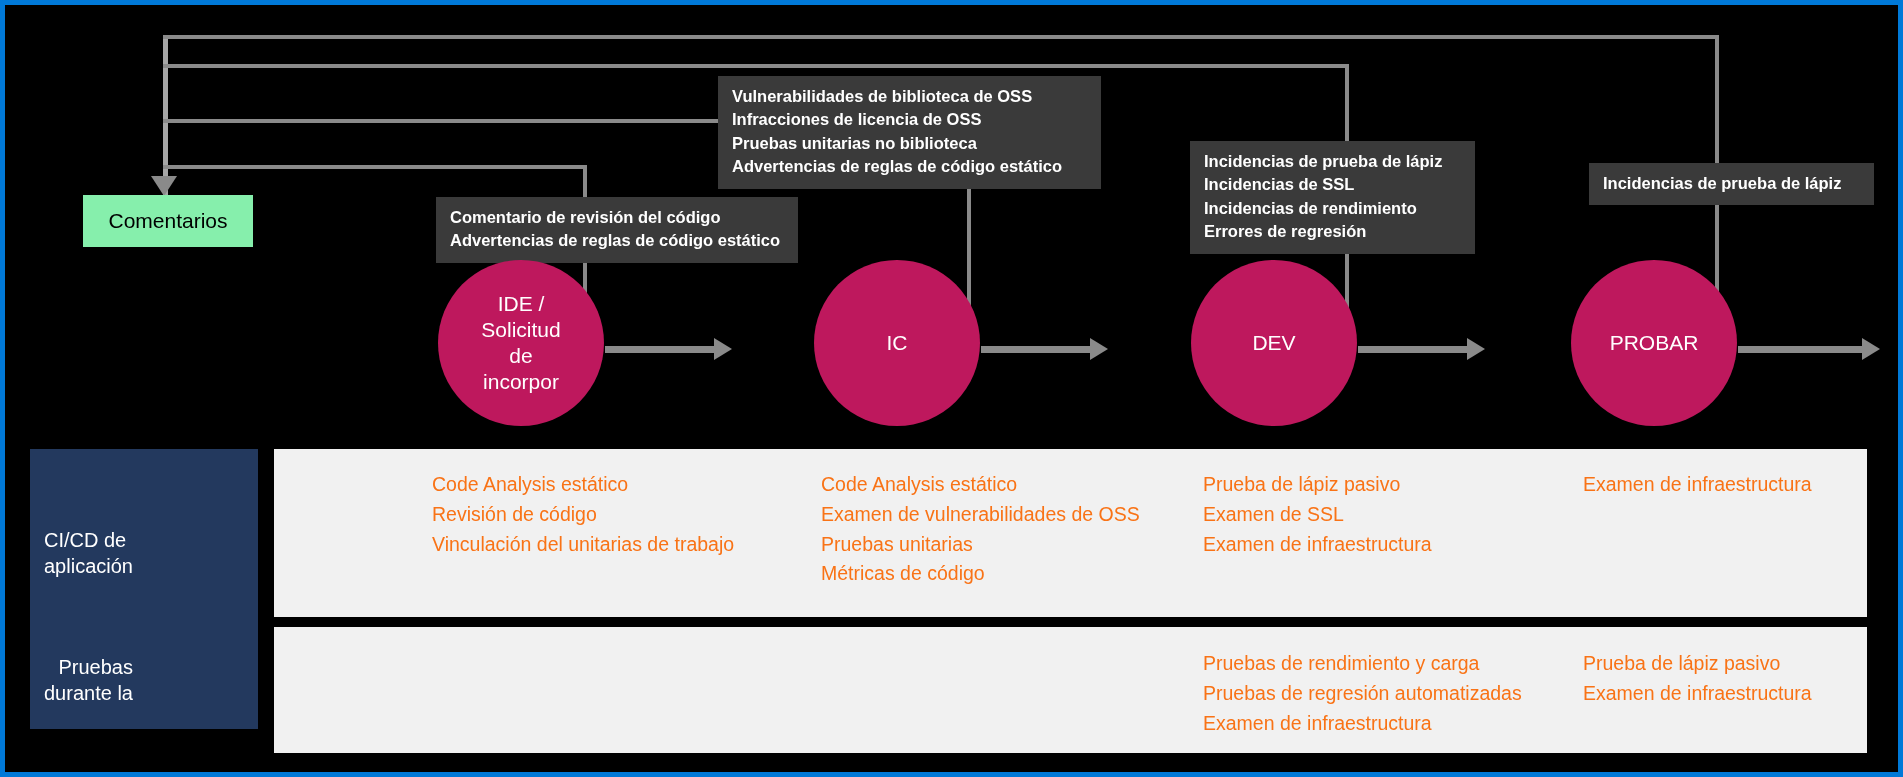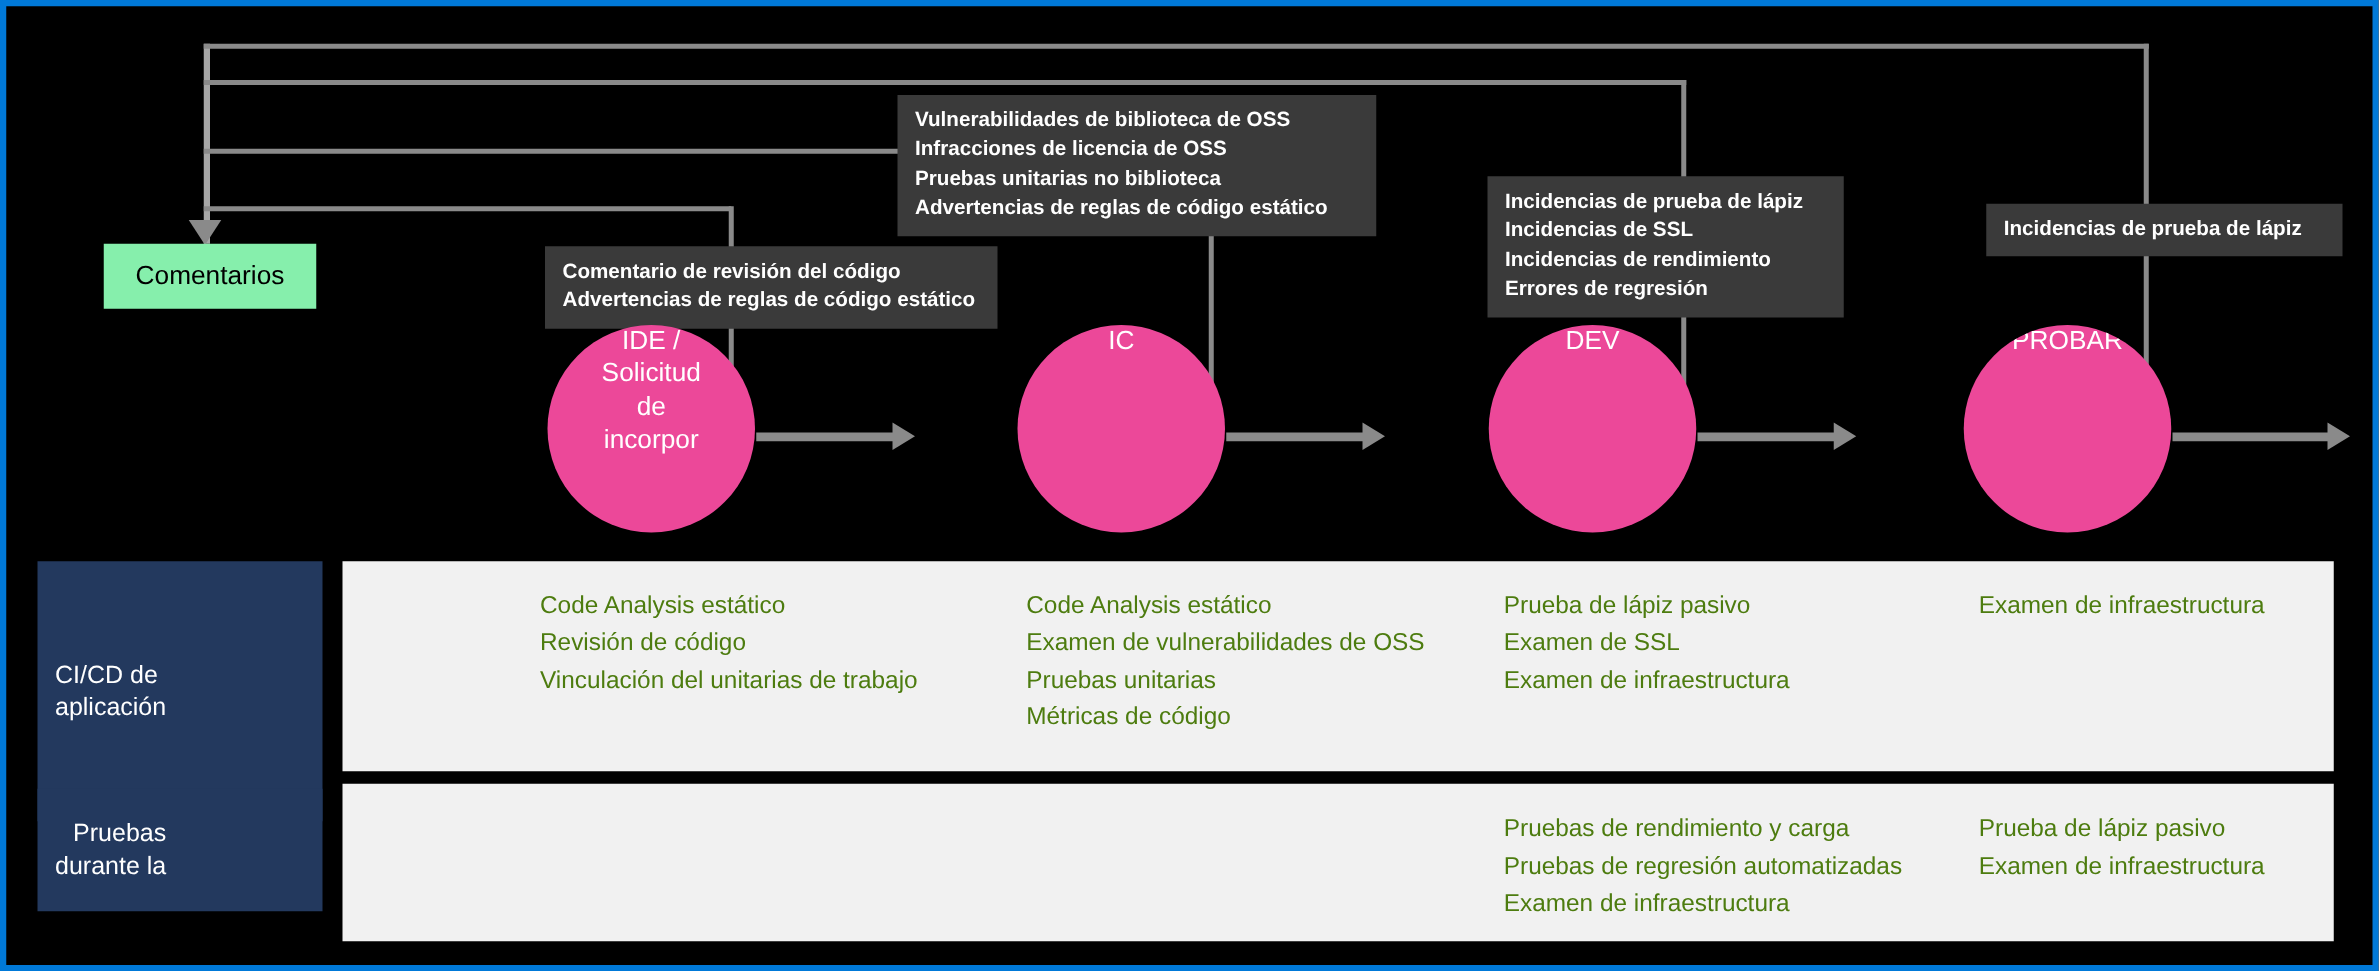--- a/index.html
+++ b/index.html
@@ -18,23 +18,23 @@
   .vline-l{position:absolute;background:#a6a6a6;width:5px;}
   .arrow-down{
     position:absolute;width:0;height:0;
     border-left:13px solid transparent;
     border-right:13px solid transparent;
     border-top:20px solid #8a8a8a;
   }
   
   .node{
     position:absolute;border-radius:50%;
-    background:#ec4899;
+    background:#be185d;
     color:#ffffff;
-    display:flex;align-items:flex-start;justify-content:center;
+    display:flex;align-items:center;justify-content:center;
     text-align:center;
     font-size:21px;line-height:1.25;
     font-family:"Liberation Sans",sans-serif;
     overflow:hidden;
   }
   .node span{display:block;padding:0 18px;}
   
   .flowarrow{position:absolute;height:7px;background:#8a8a8a;}
   .flowarrow::after{
     content:"";position:absolute;right:-17px;top:-8px;
@@ -80,21 +80,21 @@
   }
   .lane-body{
     position:absolute;
     background:#f1f1f1;
     box-sizing:border-box;
   }
   .lane-col{
     position:absolute;
     font-size:19.5px;
     line-height:1.53;
-    color:#4d7c0f;
+    color:#f97316;
     font-family:"Liberation Sans",sans-serif;
     white-space:nowrap;
   }
   .lane-col div{white-space:nowrap;}
 </style>
 </head>
 <body>
 
 <div id="stage">
 

